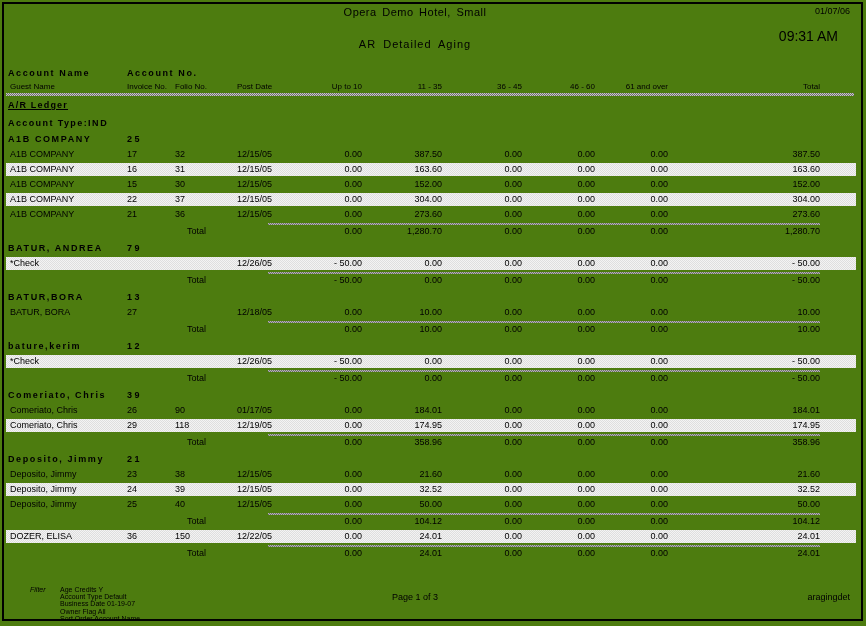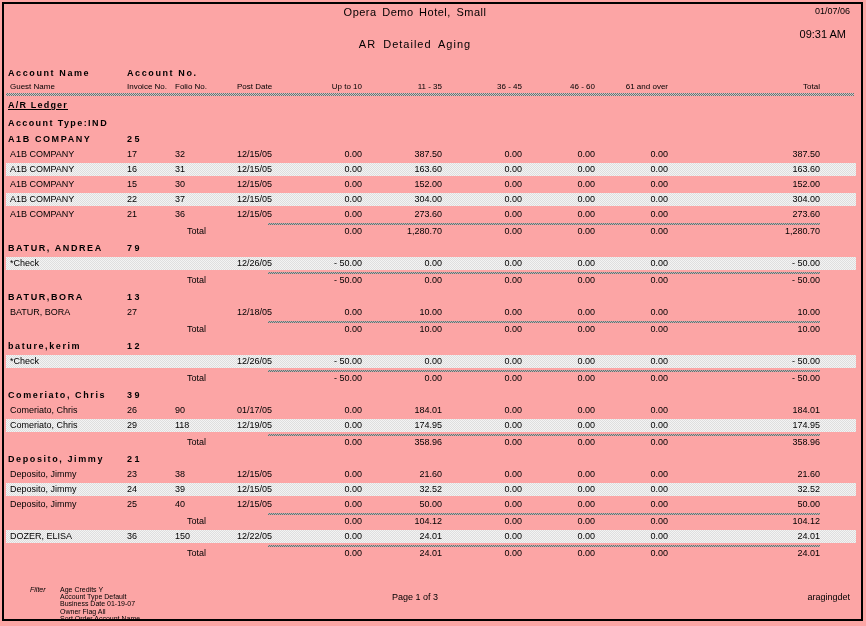--- a/index.html
+++ b/index.html
@@ -1,26 +1,26 @@
 <!DOCTYPE html>
 <html><head>
 <meta charset="utf-8">
 <style>
   html,body{margin:0;padding:0;background:#fff;}
-  .page{position:relative;width:866px;height:626px;background:#fca5a5;color:#000;
+  .page{position:relative;width:866px;height:626px;background:#4d7c0f;color:#000;
         font-family:"Liberation Sans","DejaVu Sans",sans-serif;overflow:hidden;text-decoration:underline;}
   .page-border{position:absolute;left:2px;top:2px;right:3px;bottom:5px;border:2px solid #000;pointer-events:none;}
 
   
   .hotel-name{position:absolute;top:6px;left:0;width:100%;text-align:center;font-size:11px;
               letter-spacing:.5px;word-spacing:2px;transform:translateX(-18px);}
   .report-title{position:absolute;top:38px;left:0;width:100%;text-align:center;font-size:11px;
               letter-spacing:1px;word-spacing:3px;transform:translateX(-18px);}
   .report-date{position:absolute;top:6px;right:16px;font-size:9px;}
-  .report-time{position:absolute;top:28px;right:20px;font-size:11px;}
+  .report-time{position:absolute;top:28px;right:28px;font-size:14px;}
 
   
   .cell{position:absolute;top:0;white-space:pre;font-size:9px;line-height:15px;}
   .c-guest{left:10px;}
   .c-inv{left:127px;text-align:center;}
   .c-folio{left:175px;}
   .c-date{left:237px;}
   .num{text-align:right;}
   .a1{left:280px;width:82px;}
   .a2{left:366px;width:76px;}

